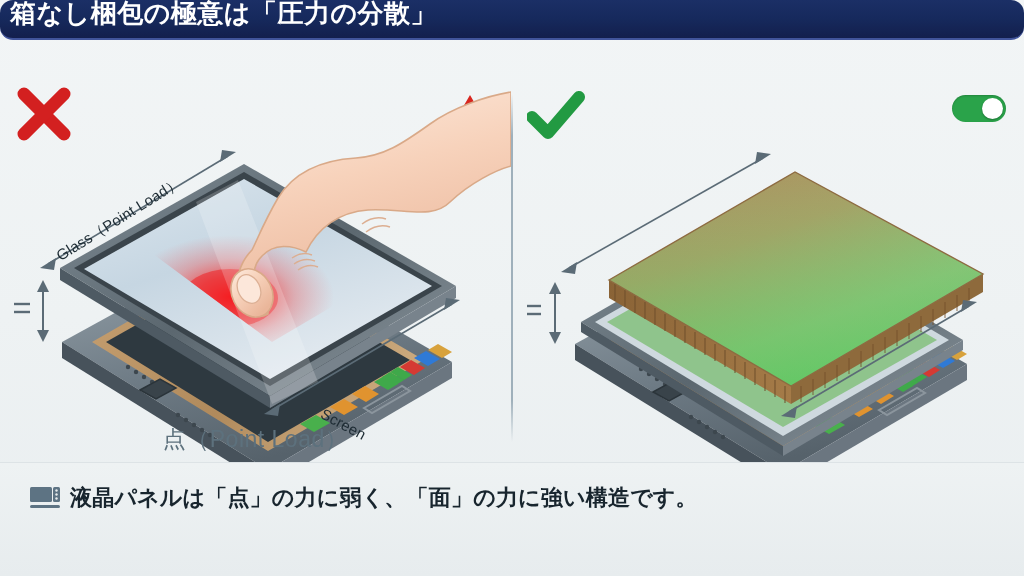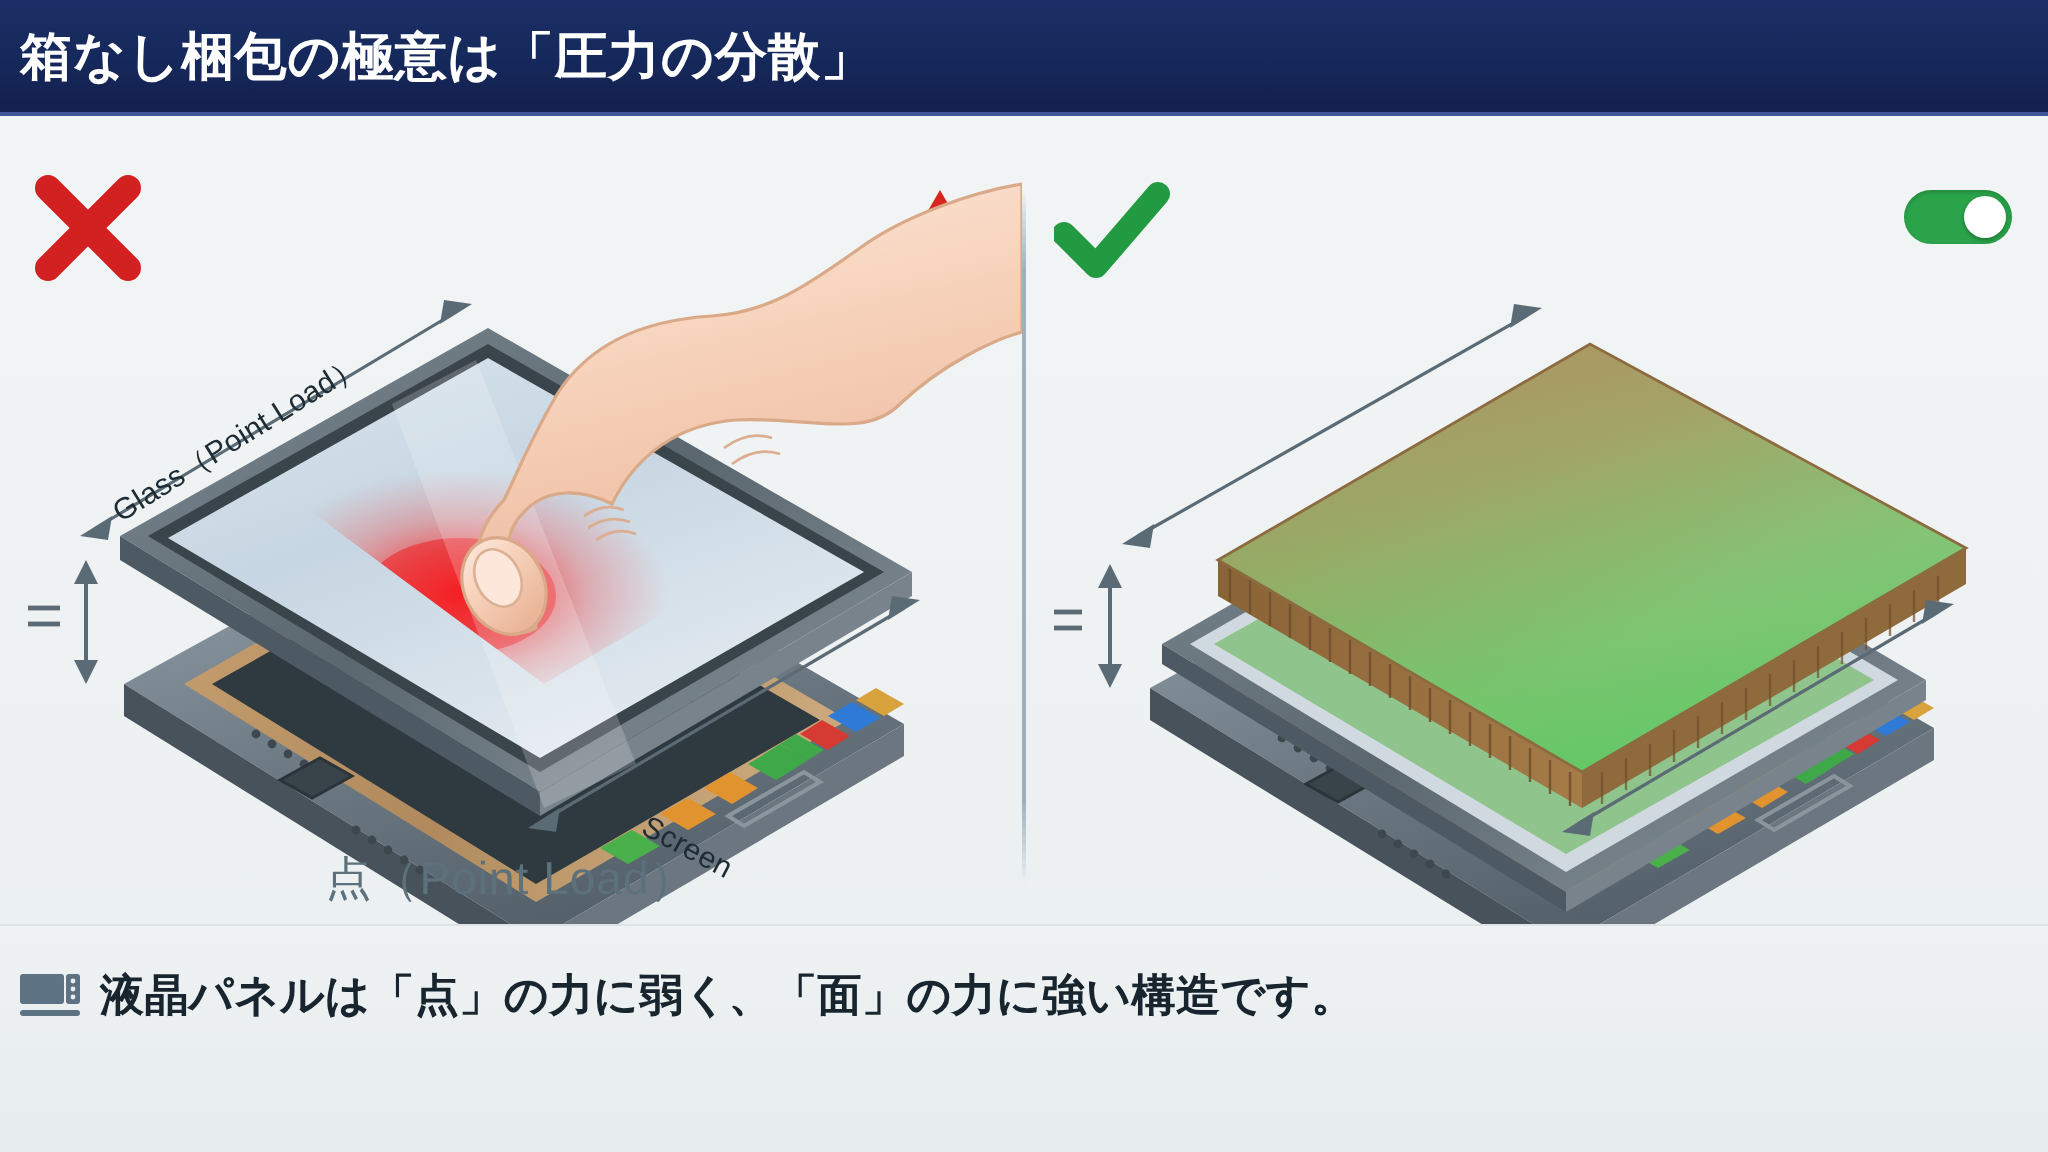--- a/index.html
+++ b/index.html
@@ -19,26 +19,27 @@
     height: 576px;
     background: linear-gradient(180deg, #f2f5f6 0%, #eef2f3 55%, #e9eef0 100%);
     overflow: hidden;
   }
 
   
   .header {
     position: absolute;
     left: 0; top: 0;
     width: 1024px;
-    height: 58px;
+    height: 40px;
     background: linear-gradient(180deg, #1b2f66 0%, #16295c 50%, #131f4d 100%);
     border-bottom: 2px solid #41549b;
     box-sizing: border-box;
     display: flex;
-    align-items: center;
+    align-items: flex-start;
+    border-radius: 13px;
   }
   .header-title {
     color: #ffffff;
     font-size: 26px;
     font-weight: bold;
     letter-spacing: 0.5px;
     padding-left: 10px;
     line-height: 1;
     white-space: nowrap;
   }
@@ -130,21 +131,21 @@
 
   
   .notes {
     position: absolute;
     left: 0;
     top: 462px;
     width: 1024px;
     height: 114px;
     border-top: 1px solid #dde3e6;
     box-sizing: border-box;
-    padding: 14px 16px 0 8px;
+    padding: 14px 16px 0 28px;
     background: linear-gradient(180deg, #eef2f3 0%, #e7ecee 100%);
   }
   .note-row {
     display: flex;
     align-items: center;
     height: 42px;
   }
   .note-icon {
     width: 34px;
     height: 26px;

